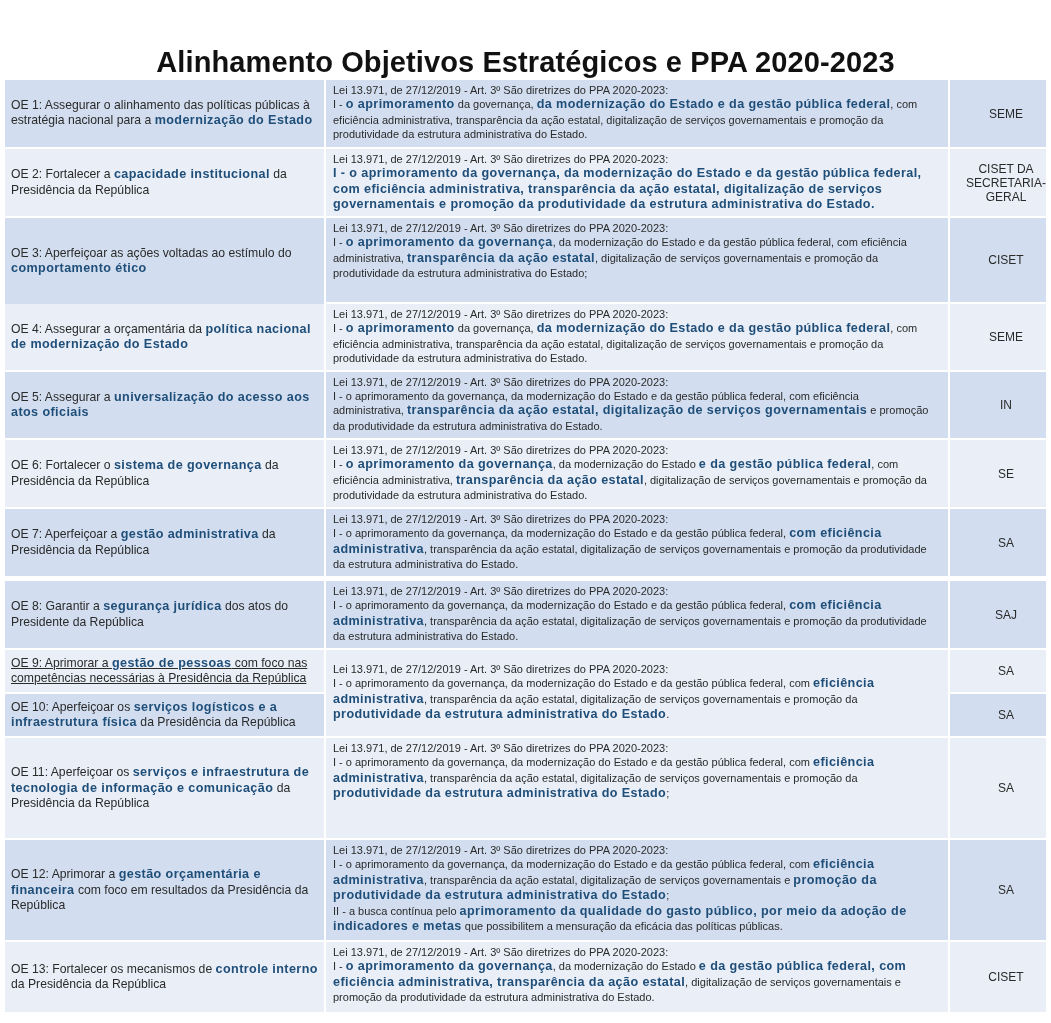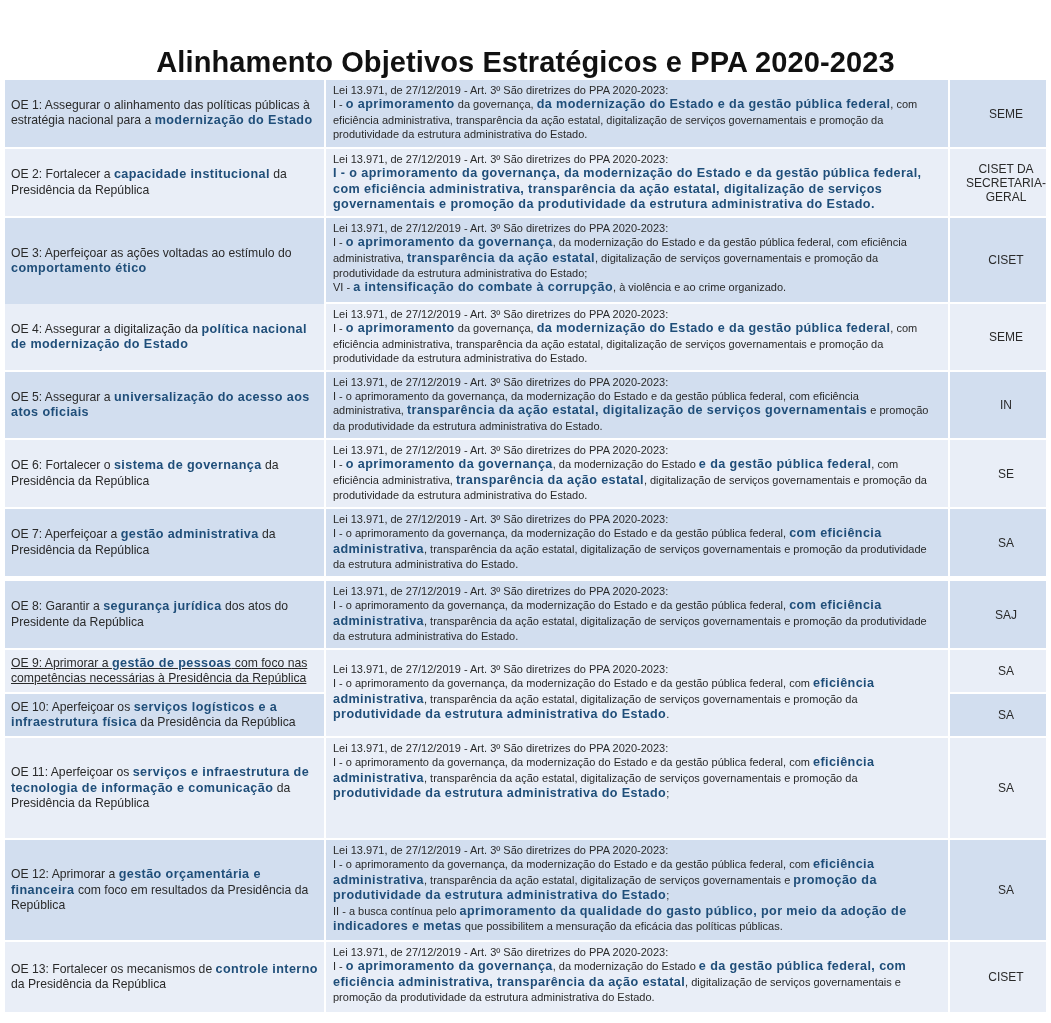--- a/index.html
+++ b/index.html
@@ -52,26 +52,25 @@
     <span class="hl big">I - o aprimoramento da governança, da modernização do Estado e da gestão pública federal, com eficiência administrativa, transparência da ação estatal, digitalização de serviços governamentais e promoção da produtividade da estrutura administrativa do Estado.</span>
   </div>
   <div class="cell c3 light" style="top:105px;height:67px;">CISET DA SECRETARIA-GERAL</div>
 
   <div class="cell c1 dark" style="top:174px;height:86px;align-items:center;">
     <div><span>OE 3: Aperfeiçoar as ações voltadas ao estímulo do </span><span class="hl big">comportamento ético</span></div>
   </div>
   <div class="cell c2 dark" style="top:174px;height:84px;">
     <span class="line">Lei 13.971, de 27/12/2019 - Art. 3º  São diretrizes do PPA 2020-2023:</span>
     <span>I - </span><span class="hl big">o aprimoramento da governança</span><span>, da modernização do Estado e da gestão pública federal, com eficiência administrativa, </span><span class="hl big">transparência da ação estatal</span><span>, digitalização de serviços governamentais e promoção da produtividade  da estrutura administrativa do Estado;</span>
-    <span class="line"><span>VI - </span><span class="hl big">a intensificação  do combate à corrupção</span><span>, à violência e ao crime organizado.</span></span>
   </div>
   <div class="cell c3 dark" style="top:174px;height:84px;">CISET</div>
 
   <div class="cell c1 light" style="top:260px;height:66px;">
-    <div><span>OE 4: Assegurar a digitalização da </span><span class="hl big">política nacional de modernização do Estado</span></div>
+    <div><span>OE 4: Assegurar a orçamentária da </span><span class="hl big">política nacional de modernização do Estado</span></div>
   </div>
   <div class="cell c2 light" style="top:260px;height:66px;">
     <span class="line">Lei 13.971, de 27/12/2019 - Art. 3º  São diretrizes do PPA 2020-2023:</span>
     <span>I - </span><span class="hl big">o aprimoramento</span><span> da governança, </span><span class="hl big">da modernização do Estado e da gestão pública federal</span><span>, com eficiência administrativa, transparência da ação estatal, digitalização de serviços governamentais e promoção da produtividade da estrutura administrativa do Estado.</span>
   </div>
   <div class="cell c3 light" style="top:260px;height:66px;">SEME</div>
 
   <div class="cell c1 dark" style="top:328px;height:66px;">
     <div><span>OE 5: Assegurar a </span><span class="hl big">universalização  do acesso aos atos oficiais</span></div>
   </div>

